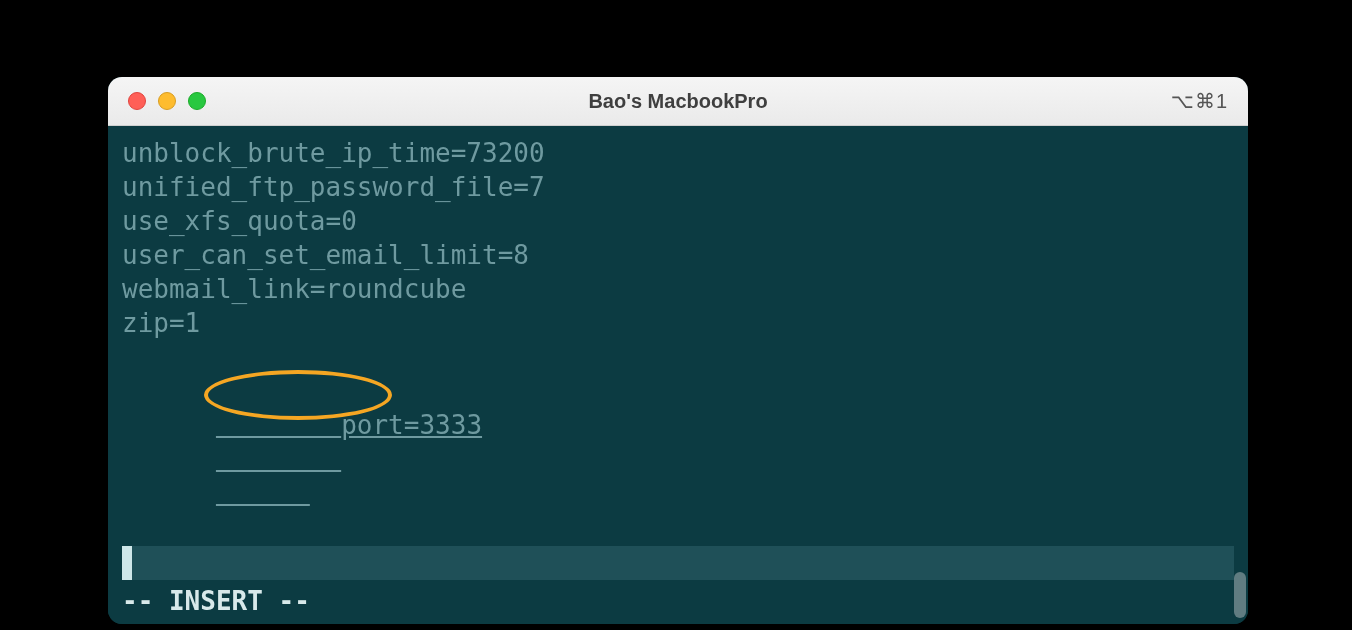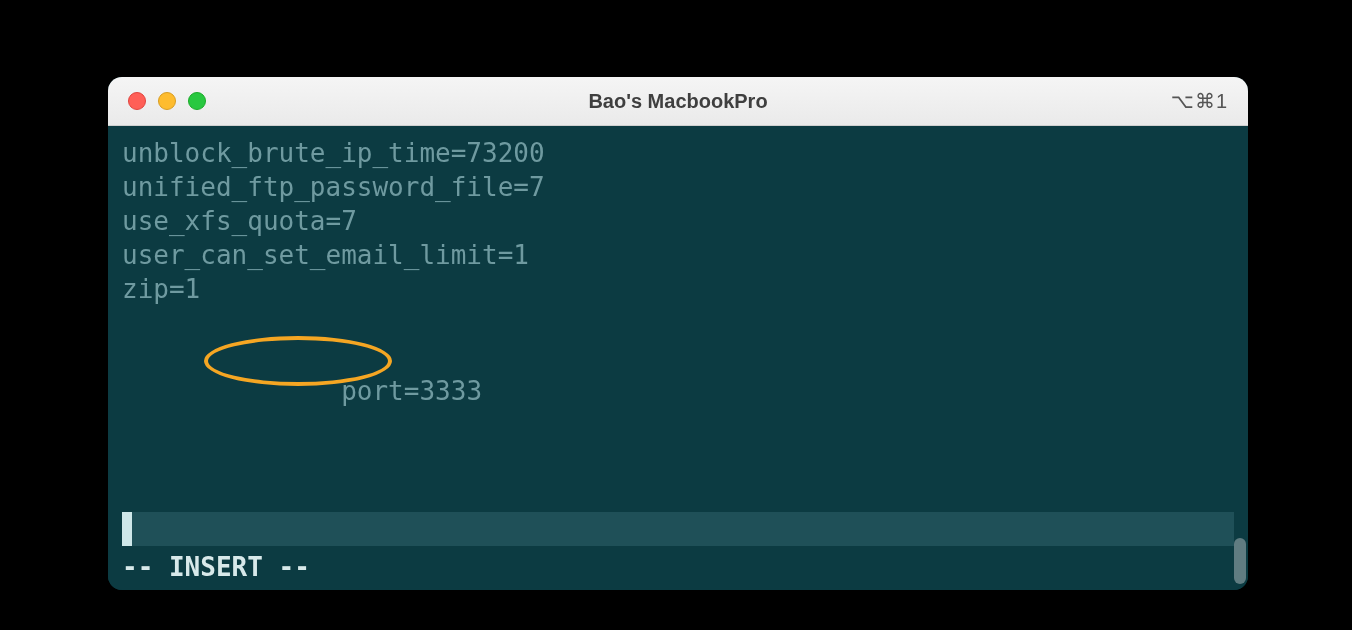--- a/index.html
+++ b/index.html
@@ -68,20 +68,21 @@
     padding: 10px 14px 6px 14px;
     position: relative;
     font-family: "SF Mono","Menlo","Consolas",monospace;
   }
   .config-line {
     white-space: pre;
   }
   .highlight-wrap {
     position: relative;
     display: inline-block;
+    text-decoration: underline;
   }
   .highlight-ellipse {
     position: absolute;
     left: -12px;
     top: -4px;
     width: 180px;
     height: 42px;
     border: 4px solid #f5a623;
     border-radius: 50% / 50%;
     pointer-events: none;
@@ -135,22 +136,23 @@
       <div class="tl yellow"></div>
       <div class="tl green"></div>
     </div>
     <div class="title">Bao's MacbookPro</div>
     <div class="titlebar-right">⌥⌘1</div>
   </div>
 
   <div class="term-body">
     <div class="config-line">unblock_brute_ip_time=73200</div>
     <div class="config-line">unified_ftp_password_file=7</div>
-    <div class="config-line">use_xfs_quota=7</div>
-    <div class="config-line">user_can_set_email_limit=1</div>
+    <div class="config-line">use_xfs_quota=0</div>
+    <div class="config-line">user_can_set_email_limit=8</div>
+    <div class="config-line">webmail_link=roundcube</div>
     <div class="config-line">zip=1</div>
 
     <div class="config-line">
       <span class="highlight-wrap">
         <span>port=3333</span>
         <span class="highlight-ellipse"></span>
       </span>
     </div>
 
     <div class="cursor-row">

